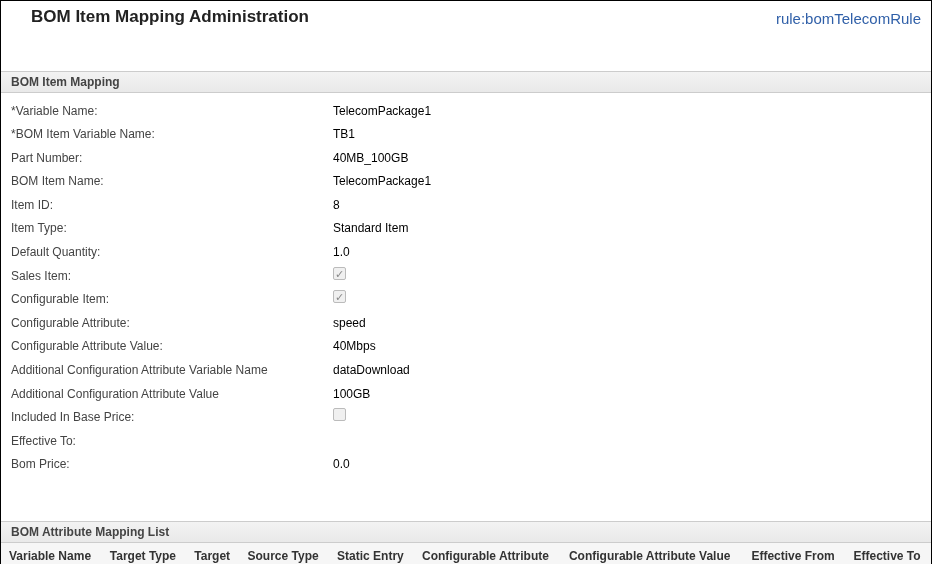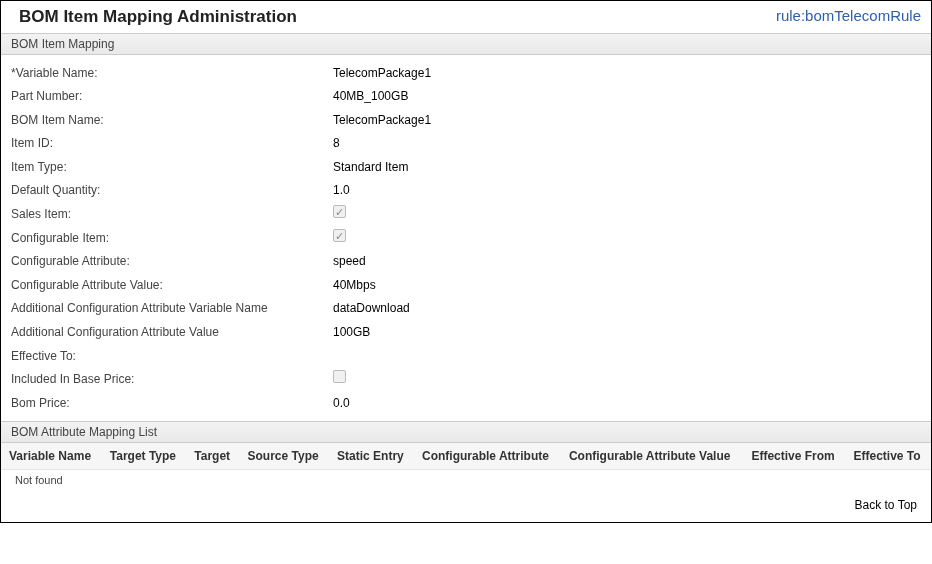--- a/index.html
+++ b/index.html
@@ -12,41 +12,43 @@
     }
     .container {
       width: 932px;
       border: 1px solid #000;
       background: #fff;
       padding: 0;
     }
     .header {
       display: flex;
       justify-content: space-between;
-      align-items: flex-start;
+      align-items: flex-end;
       padding: 6px 10px 6px 18px;
+      margin-left: 12px;
     }
     .page-title {
       font-size: 17px;
       font-weight: bold;
       color: #222;
     }
     .rule-link {
       color: #2f5fa8;
       font-size: 15px;
       cursor: pointer;
     }
     .section-header {
       background: linear-gradient(#f3f3f3, #e9e9e9);
       border-top: 1px solid #ccc;
       border-bottom: 1px solid #ccc;
       padding: 3px 10px;
       font-size: 12px;
-      font-weight: normal;
+      font-weight: bold;
       color: #444;
+      margin-top: 38px;
     }
     .form-area {
       padding: 6px 0 6px 10px;
     }
     .field-row {
       display: flex;
       align-items: center;
       padding: 2.5px 0;
       line-height: 1.55;
     }
@@ -123,20 +125,24 @@
   </div>
 
   <div class="section-header">BOM Item Mapping</div>
 
   <div class="form-area">
     <div class="field-row">
       <div class="field-label">*Variable Name:</div>
       <div class="field-value">TelecomPackage1</div>
     </div>
     <div class="field-row">
+      <div class="field-label">*BOM Item Variable Name:</div>
+      <div class="field-value">TB1</div>
+    </div>
+    <div class="field-row">
       <div class="field-label">Part Number:</div>
       <div class="field-value">40MB_100GB</div>
     </div>
     <div class="field-row">
       <div class="field-label">BOM Item Name:</div>
       <div class="field-value">TelecomPackage1</div>
     </div>
     <div class="field-row">
       <div class="field-label">Item ID:</div>
       <div class="field-value">8</div>
@@ -171,28 +177,28 @@
     </div>
     <div class="field-row">
       <div class="field-label">Additional Configuration Attribute Variable Name</div>
       <div class="field-value">dataDownload</div>
     </div>
     <div class="field-row">
       <div class="field-label">Additional Configuration Attribute Value</div>
       <div class="field-value">100GB</div>
     </div>
     <div class="field-row">
-      <div class="field-label">Effective To:</div>
-      <div class="field-value"></div>
-    </div>
-    <div class="field-row">
       <div class="field-label">Included In Base Price:</div>
       <div class="field-value">
         <span class="checkbox"></span>
       </div>
+    </div>
+    <div class="field-row">
+      <div class="field-label">Effective To:</div>
+      <div class="field-value"></div>
     </div>
     <div class="field-row">
       <div class="field-label">Bom Price:</div>
       <div class="field-value">0.0</div>
     </div>
   </div>
 
   <div class="section-header">BOM Attribute Mapping List</div>
 
   <div class="table-wrap">

